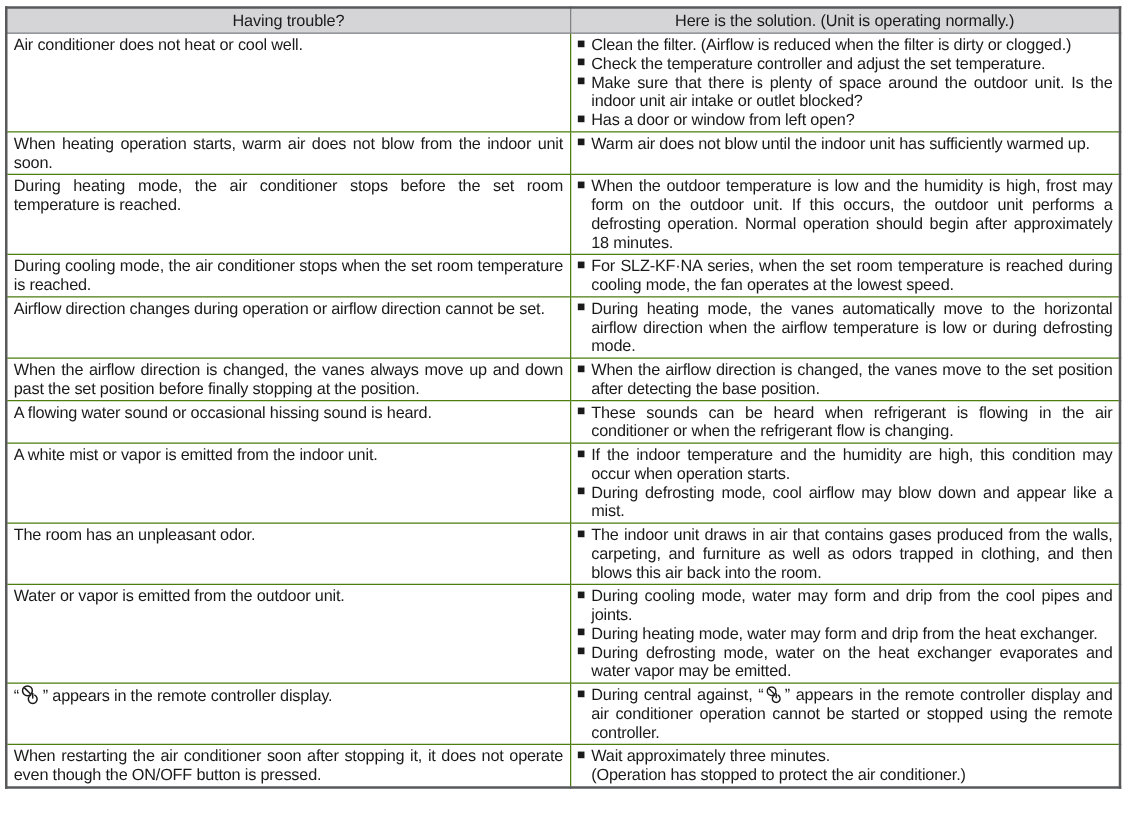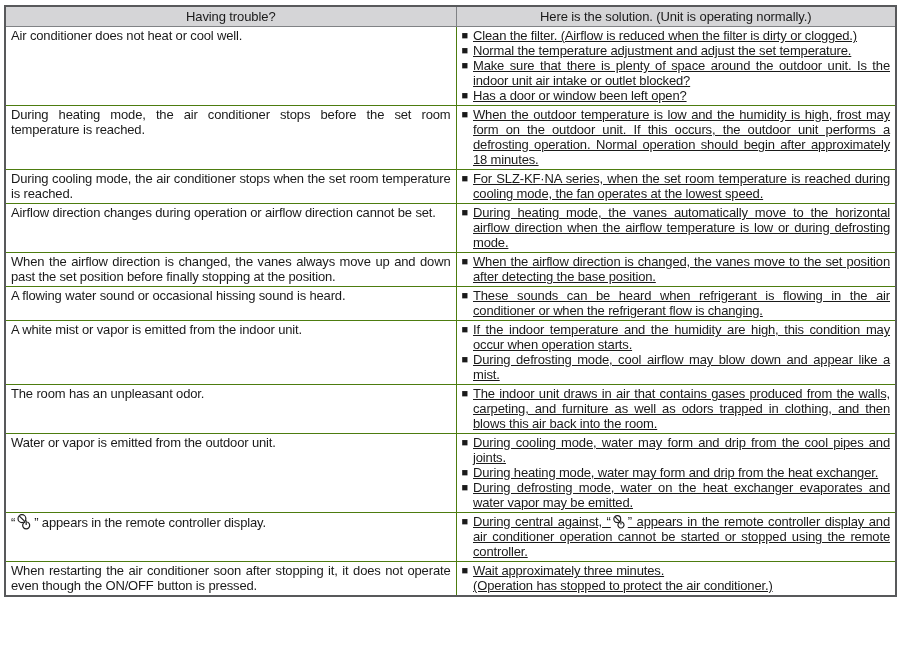--- a/index.html
+++ b/index.html
@@ -32,21 +32,21 @@
     letter-spacing:-0.15px;
   }
   .sol { display:flex; align-items:flex-start; }
   .bullet {
     flex:0 0 auto;
     font-size:11px;
     line-height:15px;
     margin-right:5px;
     color:#1a1a1a;
   }
-  .sol-text { flex:1 1 auto; white-space:pre-line; text-align:justify;text-decoration:underline; }
+  .sol-text { flex:1 1 auto; white-space:pre-line; text-align:justify; }
   .cc-icon { display:inline-block; vertical-align:-3px; margin:0 1px; }
   .cc-icon svg { display:block; }
 </style>
 </head>
 <body>
 
 <div class="page">
   <table class="troubleshooting">
     <colgroup>
         <col class="c-trouble">
@@ -62,33 +62,42 @@
 
       <tr>
         <td><span>Air conditioner does not heat or cool well.</span></td>
         <td>
           <div class="sol">
               <span class="bullet">■</span>
               <span class="sol-text">Clean the filter. (Airflow is reduced when the filter is dirty or clogged.)</span>
             </div>
           <div class="sol">
               <span class="bullet">■</span>
-              <span class="sol-text">Normal the temperature adjustment and adjust the set temperature.</span>
+              <span class="sol-text">Check the temperature controller and adjust the set temperature.</span>
             </div>
           <div class="sol">
               <span class="bullet">■</span>
               <span class="sol-text">Make sure that there is plenty of space around the outdoor unit. Is the indoor unit air intake or outlet blocked?</span>
             </div>
           <div class="sol">
               <span class="bullet">■</span>
-              <span class="sol-text">Has a door or window been left open?</span>
-            </div>
-        </td>
-      </tr>
-
+              <span class="sol-text">Has a door or window from left open?</span>
+            </div>
+        </td>
+      </tr>
+
+      <tr>
+        <td><span>When heating operation starts, warm air does not blow from the indoor unit soon.</span></td>
+        <td>
+          <div class="sol">
+              <span class="bullet">■</span>
+              <span class="sol-text">Warm air does not blow until the indoor unit has sufficiently warmed up.</span>
+            </div>
+        </td>
+      </tr>
 
       <tr>
         <td><span>During heating mode, the air conditioner stops before the set room temperature is reached.</span></td>
         <td>
           <div class="sol">
               <span class="bullet">■</span>
               <span class="sol-text">When the outdoor temperature is low and the humidity is high, frost may form on the outdoor unit. If this occurs, the outdoor unit performs a defrosting operation. Normal operation should begin after approximately 18 minutes.</span>
             </div>
         </td>
       </tr>

